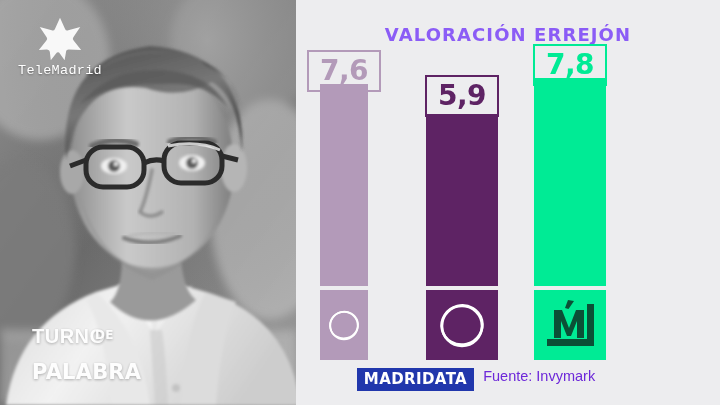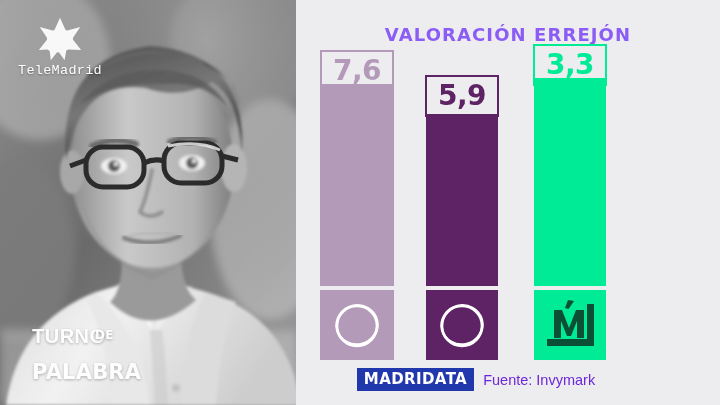--- a/index.html
+++ b/index.html
@@ -94,21 +94,21 @@
     content:""; position:absolute; left:50%; top:-10px;
     width:17px; height:17px; background:#ededef;
     border-right:2.5px solid currentColor;
     border-bottom:2.5px solid currentColor;
     transform:translateX(-50%) rotate(45deg);
   }
 
   
   .footer {
     position:absolute; left:296px; bottom:14px; width:360px;
-    display:flex; align-items:center; justify-content:center; gap:9px;
+    display:flex; justify-content:center; gap:9px;
   }
   .madridata {
     background:#2137ac; color:#fff;
     font-size:15px; font-weight:bold; letter-spacing:.4px;
     padding:2px 7px 3px 7px;
     font-family:"DejaVu Sans", sans-serif;
   }
   .fuente { color:#6d28d9; font-size:14.5px; }
 </style>
 </head>
@@ -232,21 +232,21 @@
       <span class="turno-t1">TURNO</span>
       <span class="turno-de">DE</span>
     </div>
     <div class="turno-row2">PALABRA</div>
   </div>
 
   <div class="title">VALORACIÓN ERREJÓN</div>
 
   <div class="chart">
 
-    <div class="col" style="left:24px; width:74px; height:316px;">
+    <div class="col" style="left:24px; width:48px; height:316px;">
       <div class="bubble" style="color:#b39ab9; bottom:268px;">
         <span class="val">7,6</span>
         <span class="tip"></span>
       </div>
       <div class="bar" style="height:202px; background:#b39ab9;"></div>
       <div class="logobox" style="background:#b39ab9;">
         <svg viewBox="0 0 70 70" aria-hidden="true">
           <g fill="none" stroke="#ffffff" stroke-width="2.6">
             <circle cx="35" cy="36" r="20"></circle>
             <ellipse cx="35" cy="35" rx="20.5" ry="19.5" transform="rotate(-14 35 35)"></ellipse>
@@ -266,21 +266,21 @@
           <g fill="none" stroke="#ffffff" stroke-width="2.6">
             <circle cx="35" cy="36" r="20"></circle>
             <ellipse cx="35" cy="35" rx="20.5" ry="19.5" transform="rotate(-14 35 35)"></ellipse>
           </g>
         </svg>
       </div>
     </div>
 
     <div class="col" style="left:238px; width:72px; height:322px;">
       <div class="bubble" style="color:#00eb95; bottom:274px;">
-        <span class="val">3,3</span>
+        <span class="val">7,8</span>
         <span class="tip"></span>
       </div>
       <div class="bar" style="height:208px; background:#00eb95;"></div>
       <div class="logobox" style="background:#00eb95;">
         <svg viewBox="0 0 70 70" aria-hidden="true">
           <g fill="#0b4f36">
             <rect x="52" y="14" width="7" height="42"></rect>
             <rect x="12" y="49" width="47" height="7"></rect>
             <path d="M19 48 L19 20 L27 20 L34 38 L41 20 L49 20 L49 48 L42 48 L42 31 L36 46 L32 46 L26 31 L26 48 Z"></path>
             <path d="M33 10 L39 11 L33.5 19 L30 18 Z"></path>

